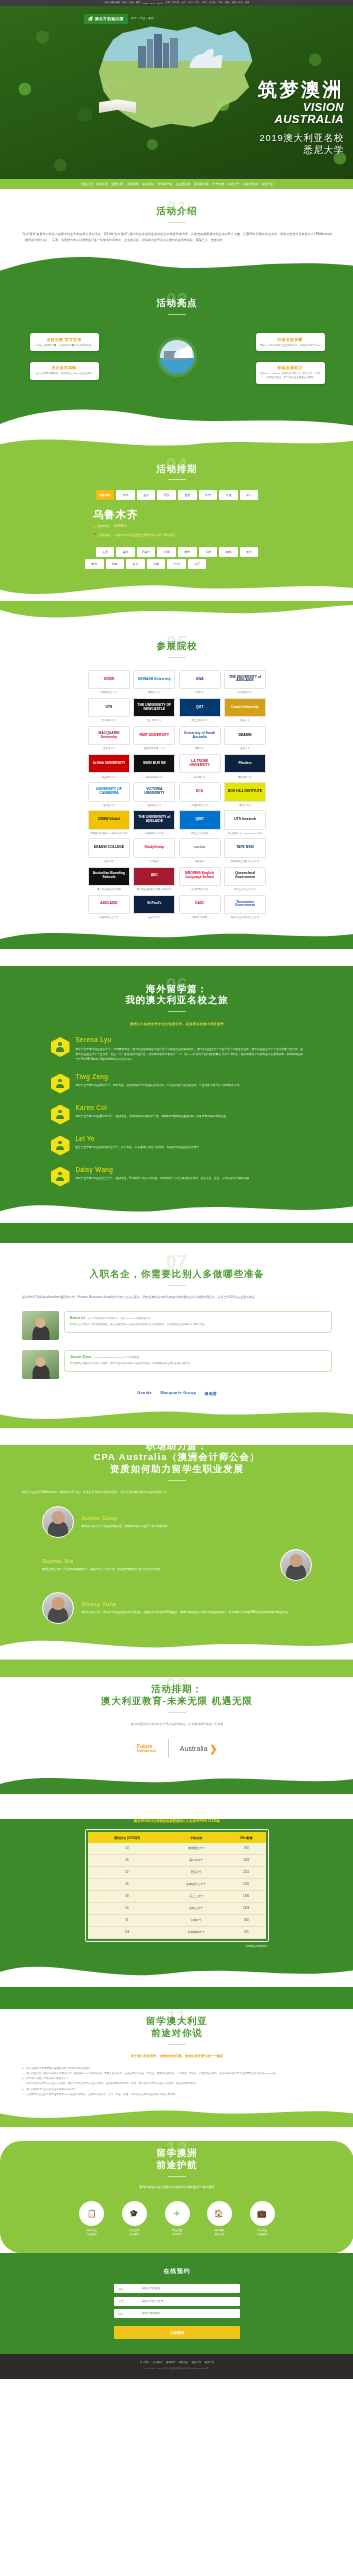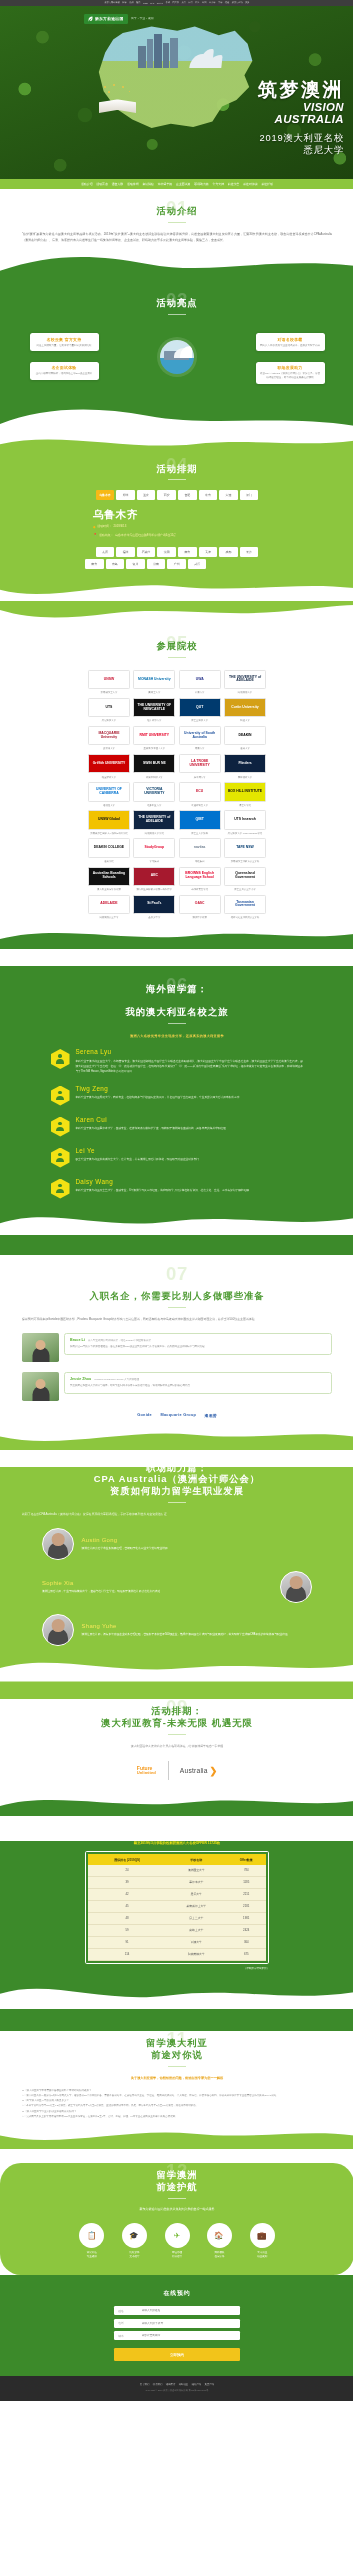--- a/index.html
+++ b/index.html
@@ -723,21 +723,21 @@
       </div>
     <svg class="wave" viewBox="0 0 420 24" preserveAspectRatio="none" style="height:20px;margin-top:10px;">
       <path d="M0 24 L0 12 C70 -6 150 16 230 8 C300 1 360 14 420 6 L420 24 Z" fill="#3c8a2a"></path>
     </svg>
   </div>
 
   <div class="sec white s06">
     <div class="sec-head">
       <div class="sec-num">06</div>
       <div class="sec-title">海外留学篇：</div>
-      <div class="sec-title" style="margin-top:12px">我的澳大利亚名校之旅</div>
+      <div class="sec-title" style="margin-top:0">我的澳大利亚名校之旅</div>
       <div class="sec-rule"></div>
     </div>
     <div class="s06-lead">澳洲八大名校优秀毕业生现身分享，还原真实的澳大利亚留学</div>
     <div id="people06">
         <div class="person">
           <div class="hexi">
             <div class="hexi-p"></div>
           </div>
           <div class="p-body">
             <div class="p-name">Serena Lyu</div>
@@ -782,21 +782,21 @@
         </div>
       </div>
     <svg class="wave" viewBox="0 0 420 30" preserveAspectRatio="none" style="height:25px;margin-top:11.8px;">
       <path d="M0 30 L0 16 C60 -4 120 24 200 14 C280 4 340 22 420 10 L420 30 Z" fill="#fff"></path>
     </svg>
   </div>
 
   <div class="sec green s07">
     <div class="sec-head">
       <div class="sec-num">07</div>
-      <div class="sec-title" style="margin-top:11px">入职名企，你需要比别人多做哪些准备</div>
+      <div class="sec-title" style="margin-top:1px">入职名企，你需要比别人多做哪些准备</div>
       <div class="sec-rule"></div>
     </div>
     <div class="s07-desc">提前预约可现场参加Gonide中国区财务部，Pradera Macquarie Group财务部实习生岗位面试，同时还有机会与华马坡或欧洲中国的业界大咖面对面交流，获得全球500强企业面试体验</div>
     <div id="corp07">
         <div class="corp">
           <div class="corp-photo">
             <i></i>
           </div>
           <div class="corp-card">
             <div class="corp-name">Bruce Li<span class="corp-role"> 前大型互联网公司招聘总监，现任Gonide中国区财务总监</span></div>

